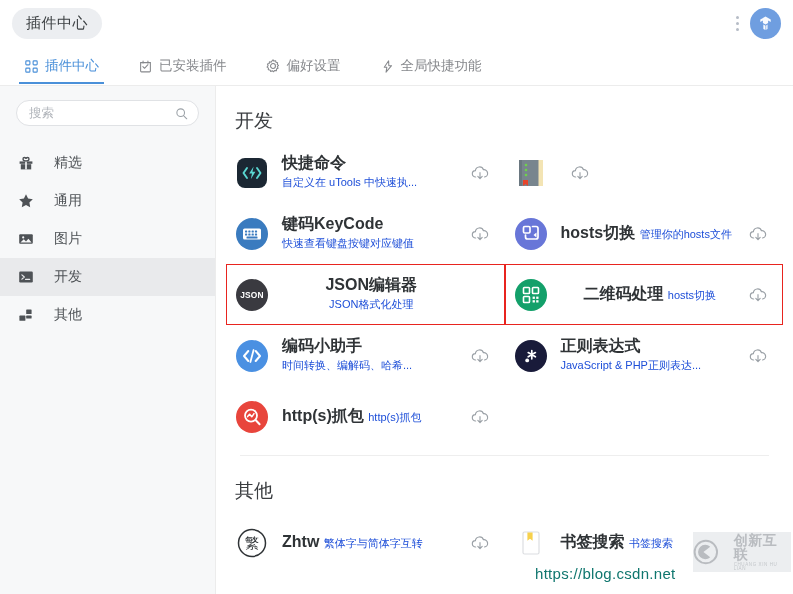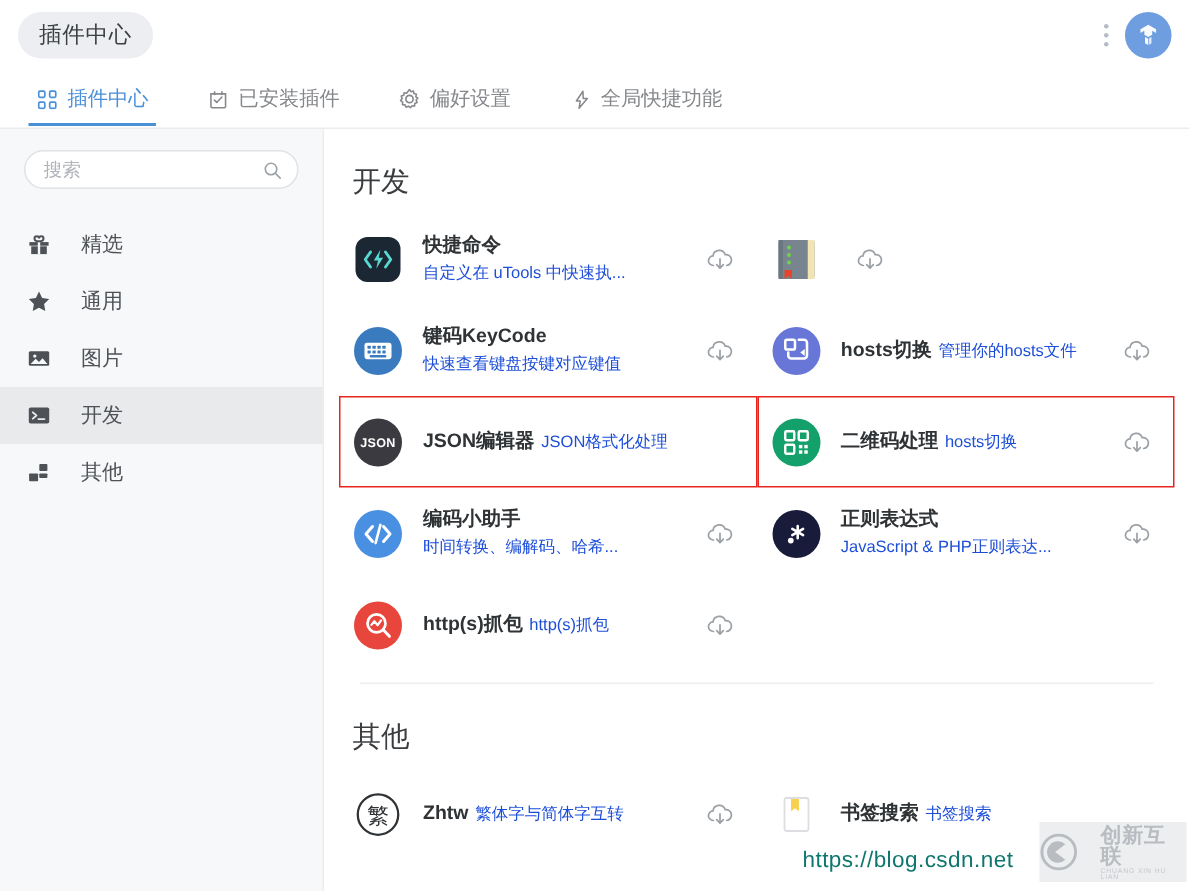--- a/index.html
+++ b/index.html
@@ -190,31 +190,31 @@
   .card {
     width: 50%;
     box-sizing: border-box;
     height: 61px;
     display: flex;
     align-items: center;
     padding: 0 14px 0 9px;
     position: relative;
     cursor: pointer;
   }
-  .card.hl { outline: 1.5px solid #e8241f; outline-offset: -1px; }
+  .card.hl { outline: 1.5px solid #e8241f; outline-offset: -1px; text-align: center; }
   .card-ic {
     width: 34px; height: 34px;
     flex: 0 0 34px;
     margin-right: 13px;
     display: flex; align-items: center; justify-content: center;
     overflow: hidden;
   }
   .card-txt { flex: 1; min-width: 0; }
   .card-name {
-    font-size: 13px;
+    font-size: 16px;
     font-weight: bold;
     color: #2f3336;
     line-height: 17px;
     white-space: nowrap;
     overflow: hidden;
     text-overflow: ellipsis;
   }
   .card-desc {
     font-size: 11px;
     color: #1d4ed8;
@@ -245,21 +245,21 @@
     bottom: 12px;
     font-size: 15px;
     color: #0f766e;
     letter-spacing: 0.3px;
     pointer-events: none;
     user-select: none;
   }
   .wm-logo {
     position: absolute;
     right: 2px;
-    bottom: 6px;
+    bottom: 22px;
     width: 98px;
     height: 40px;
     background: #eceef0;
     display: flex;
     align-items: center;
     justify-content: center;
     gap: 15px;
     pointer-events: none;
     user-select: none;
   }

